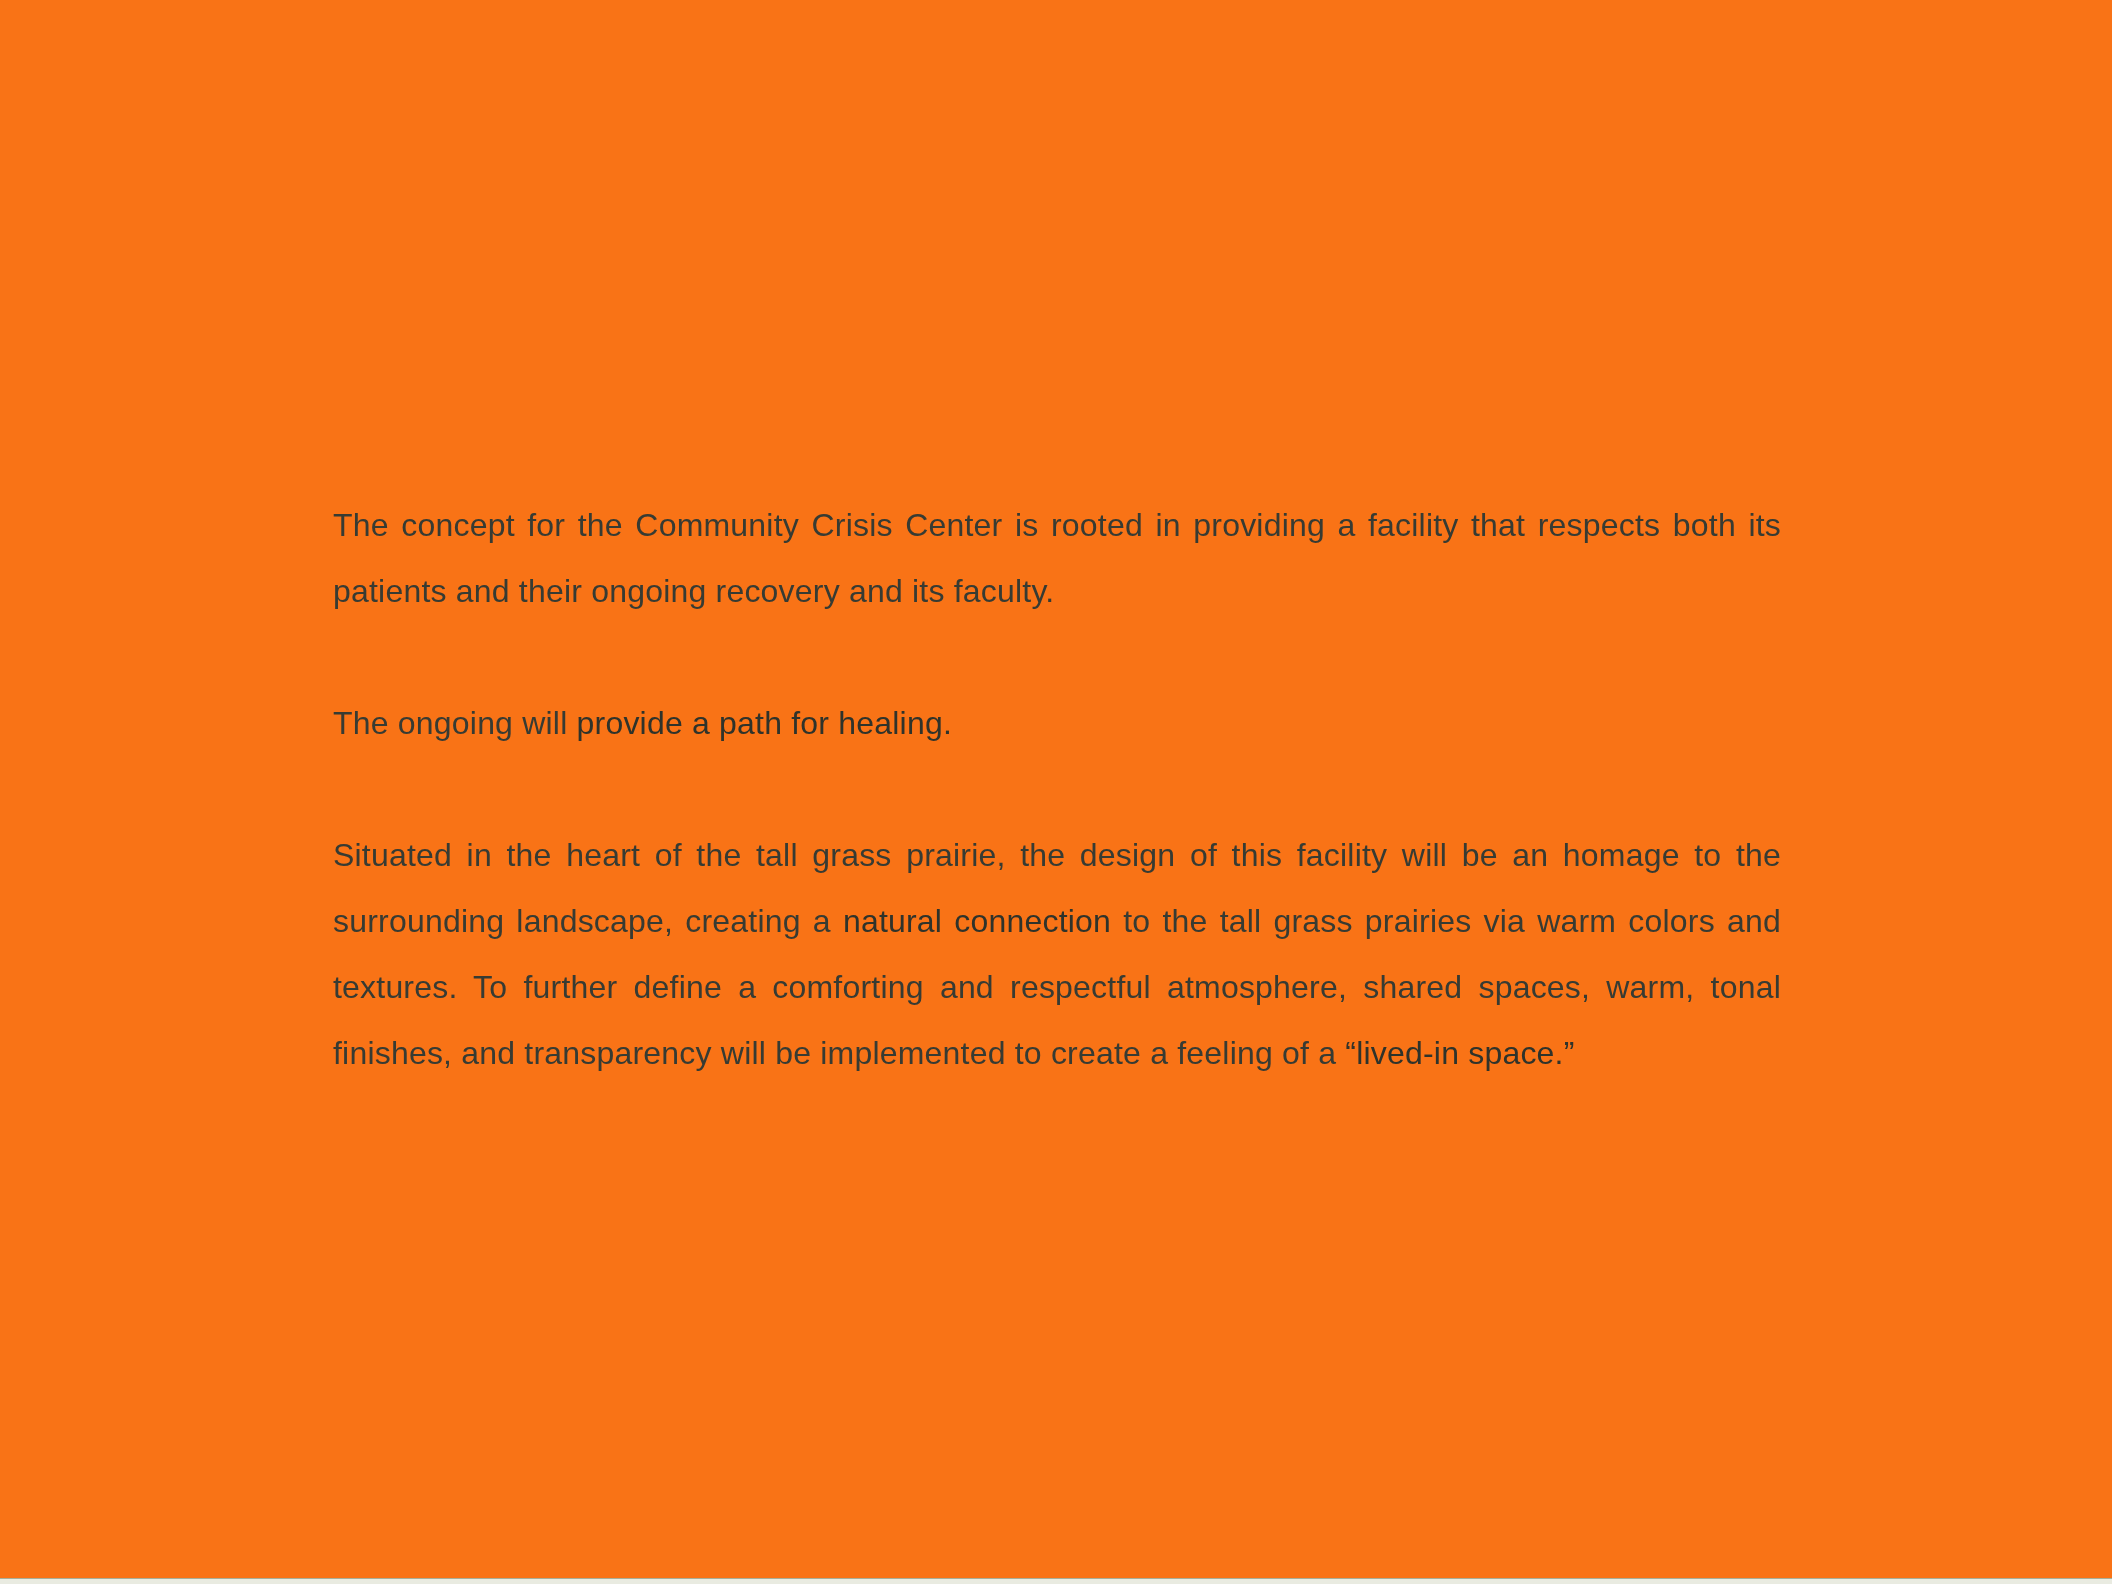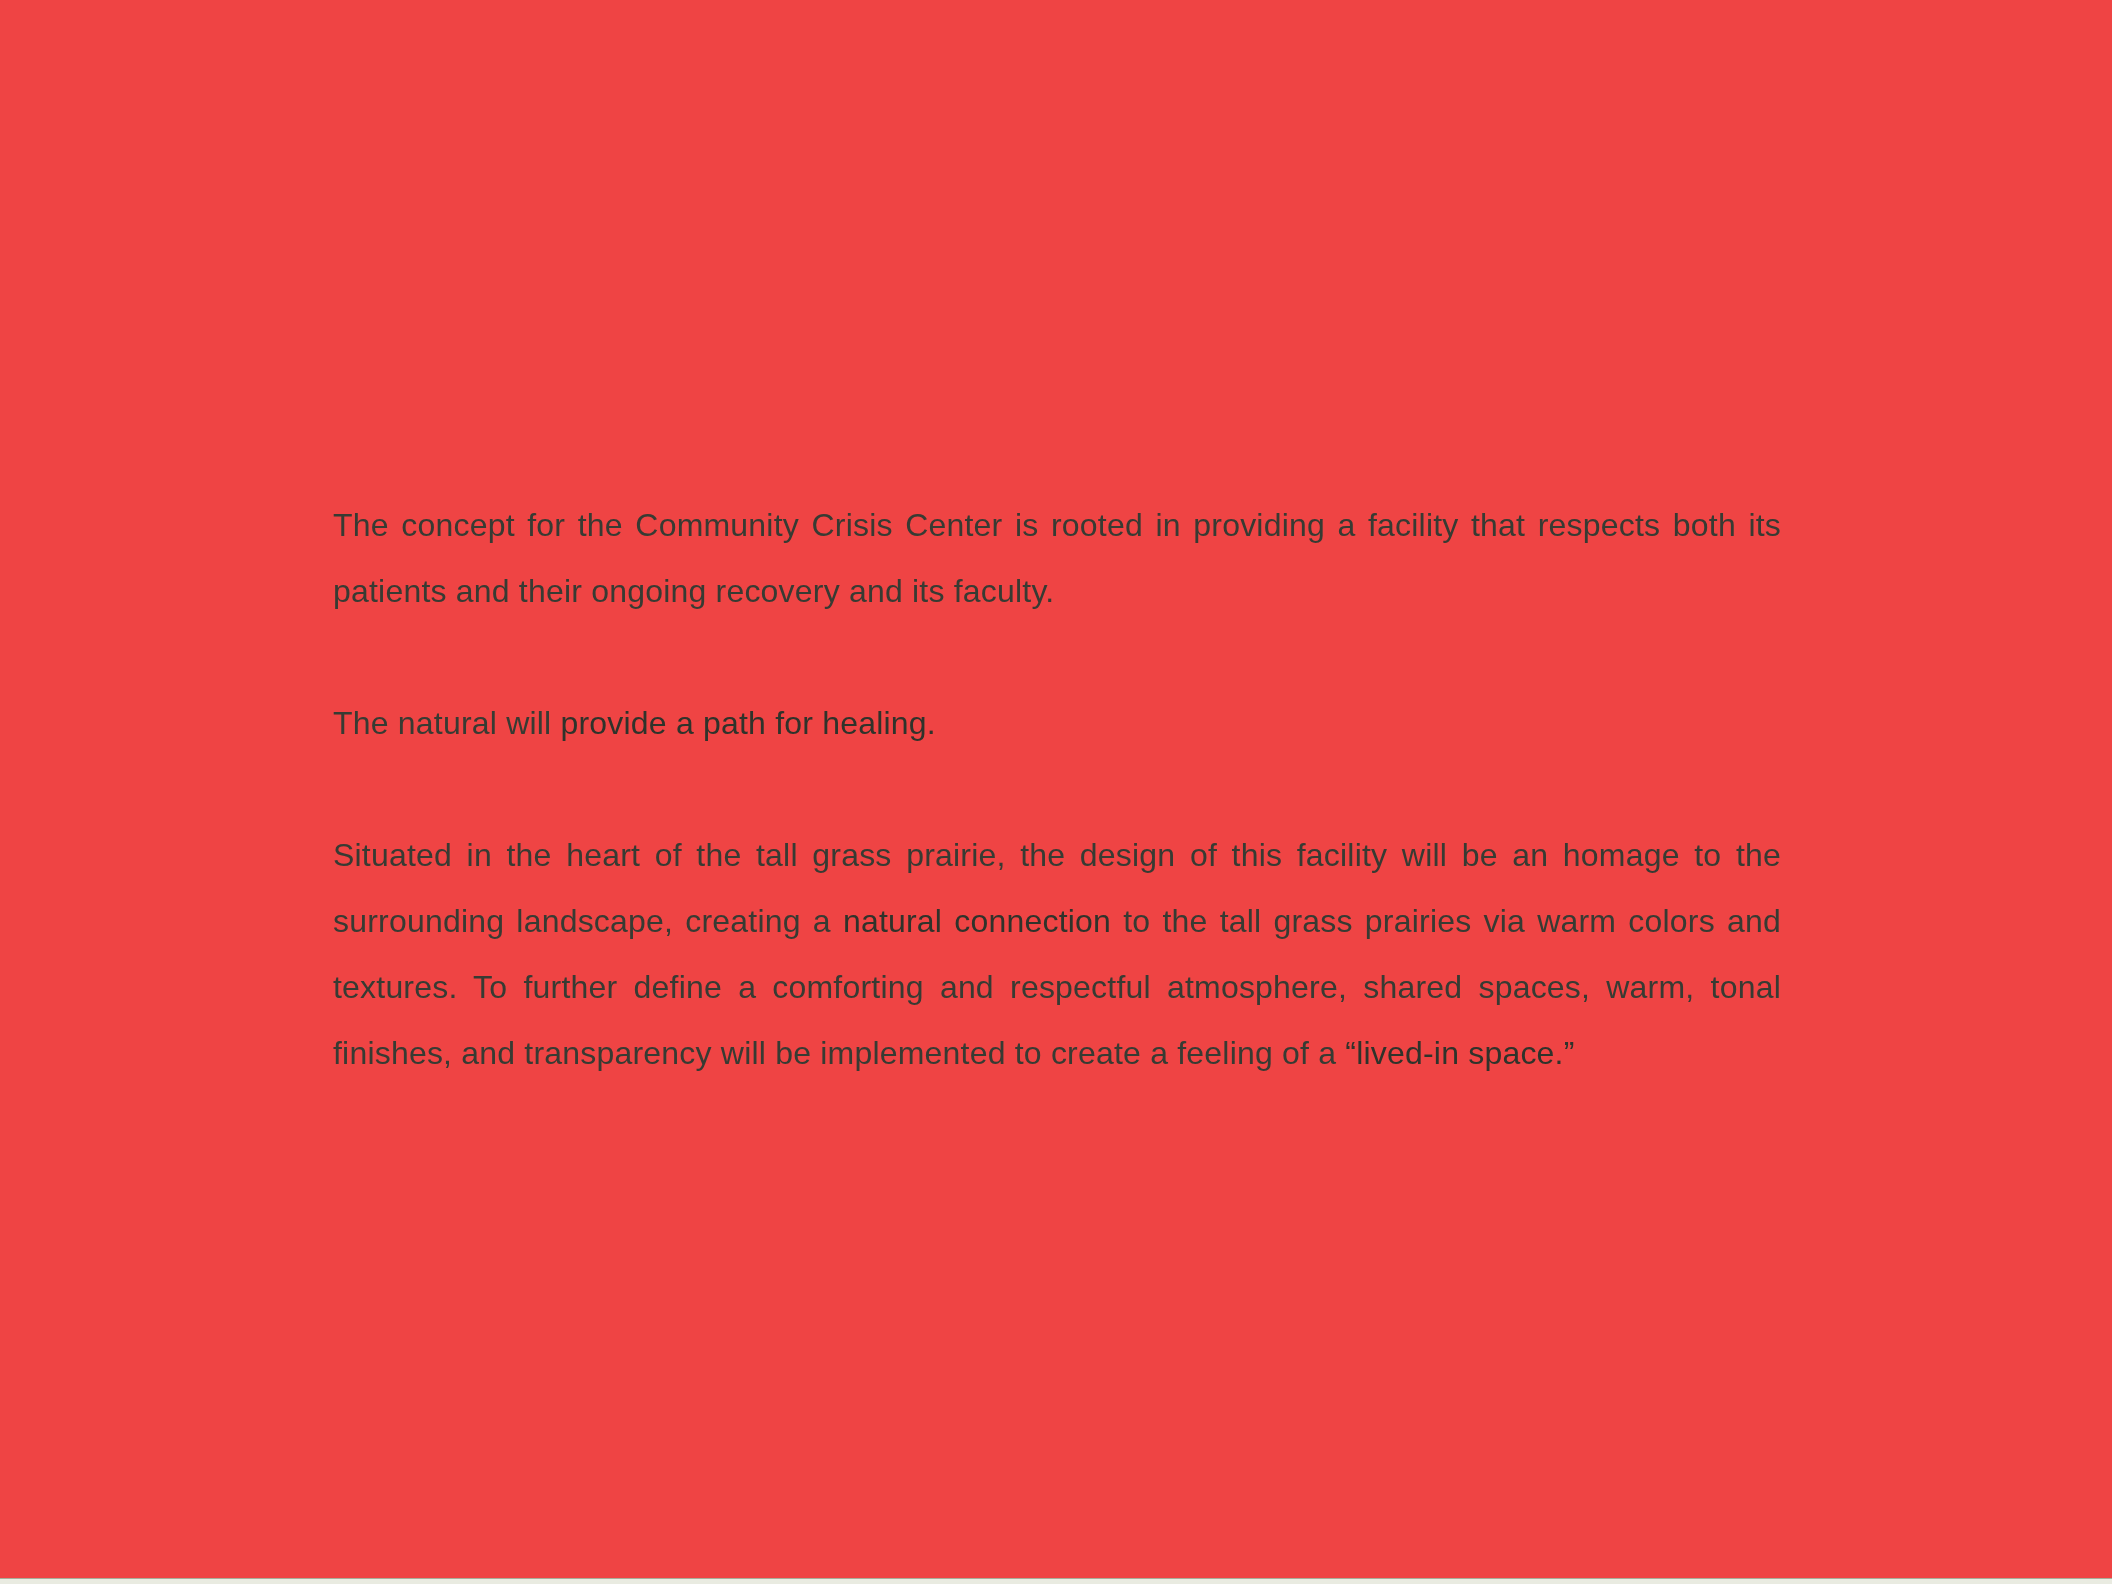--- a/index.html
+++ b/index.html
@@ -10,21 +10,21 @@
     width: 2112px;
     height: 1584px;
     background: #B2B8A4;
     font-family: "Liberation Sans", "DejaVu Sans", sans-serif;
     overflow: hidden;
   }
   .slide {
     position: relative;
     width: 2112px;
     height: 1584px;
-    background: #ef4444;
+    background: #f97316;
   }
   .text-block {
     position: absolute;
     left: 333px;
     top: 492px;
     width: 1448px;
     color: #373B33;
     font-size: 32px;
     line-height: 66px;
     letter-spacing: 0.2px;
@@ -51,20 +51,20 @@
   }
 </style>
 </head>
 <body>
 
 <div class="slide">
   <div class="text-block">
 
     <p><span>The concept for the Community Crisis Center is rooted in providing a facility that respects both its patients and their ongoing recovery and its faculty.</span></p>
 
-    <p><span>The natural will </span><strong>provide a path for healing.</strong></p>
+    <p><span>The ongoing will </span><strong>provide a path for healing.</strong></p>
 
     <p><span>Situated in the heart of the tall grass prairie, the design of this facility will be an homage to the surrounding landscape, creating a </span><strong>natural connection</strong><span> to the tall grass prairies via warm colors and textures. To further define a comforting and respectful atmosphere, shared spaces, warm, tonal finishes, and transparency will be implemented to create a feeling of a </span><strong>“lived-in space.”</strong></p>
 
   </div>
 
   <div class="bottom-strip"></div>
 </div>
 
 </body></html>

